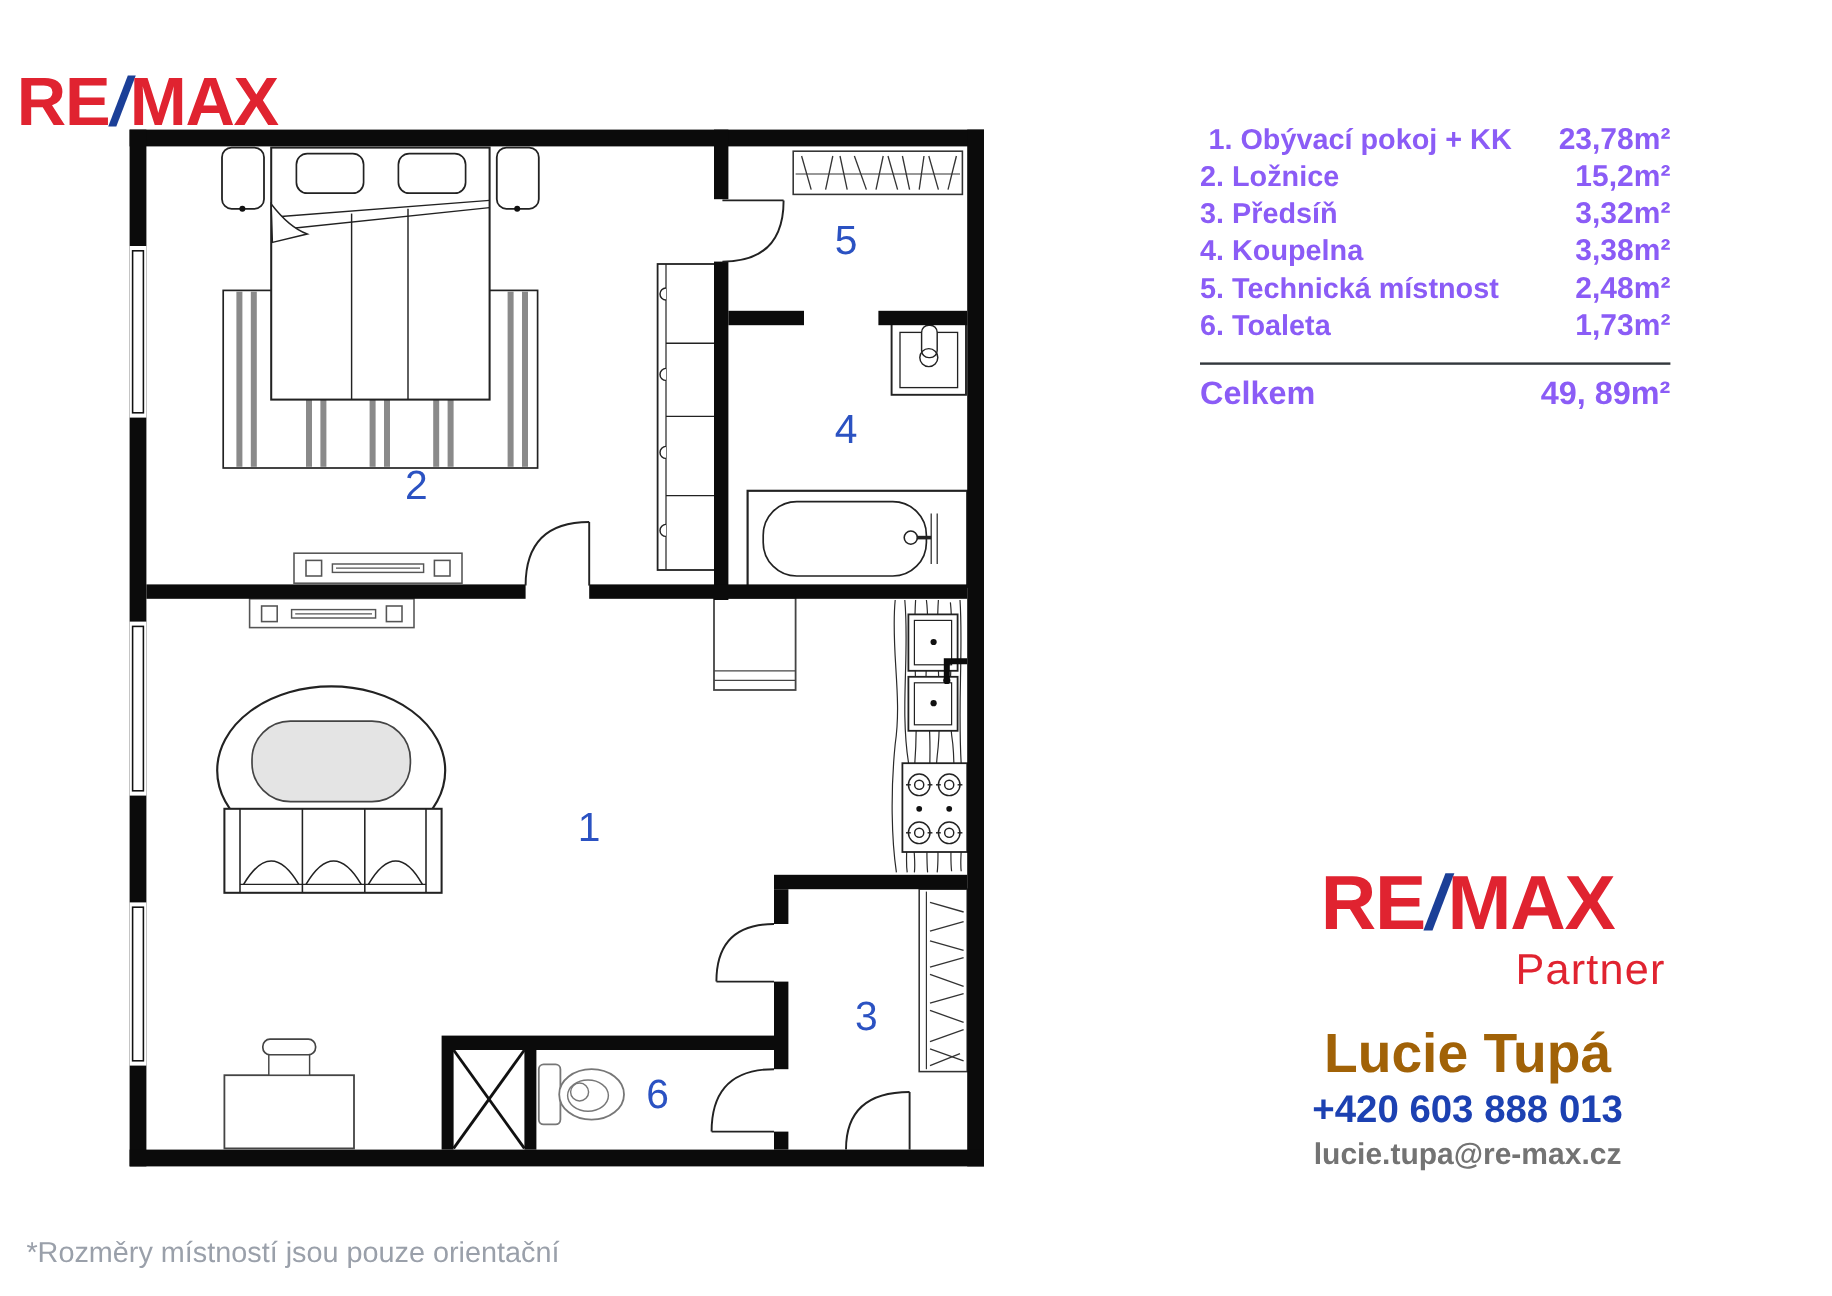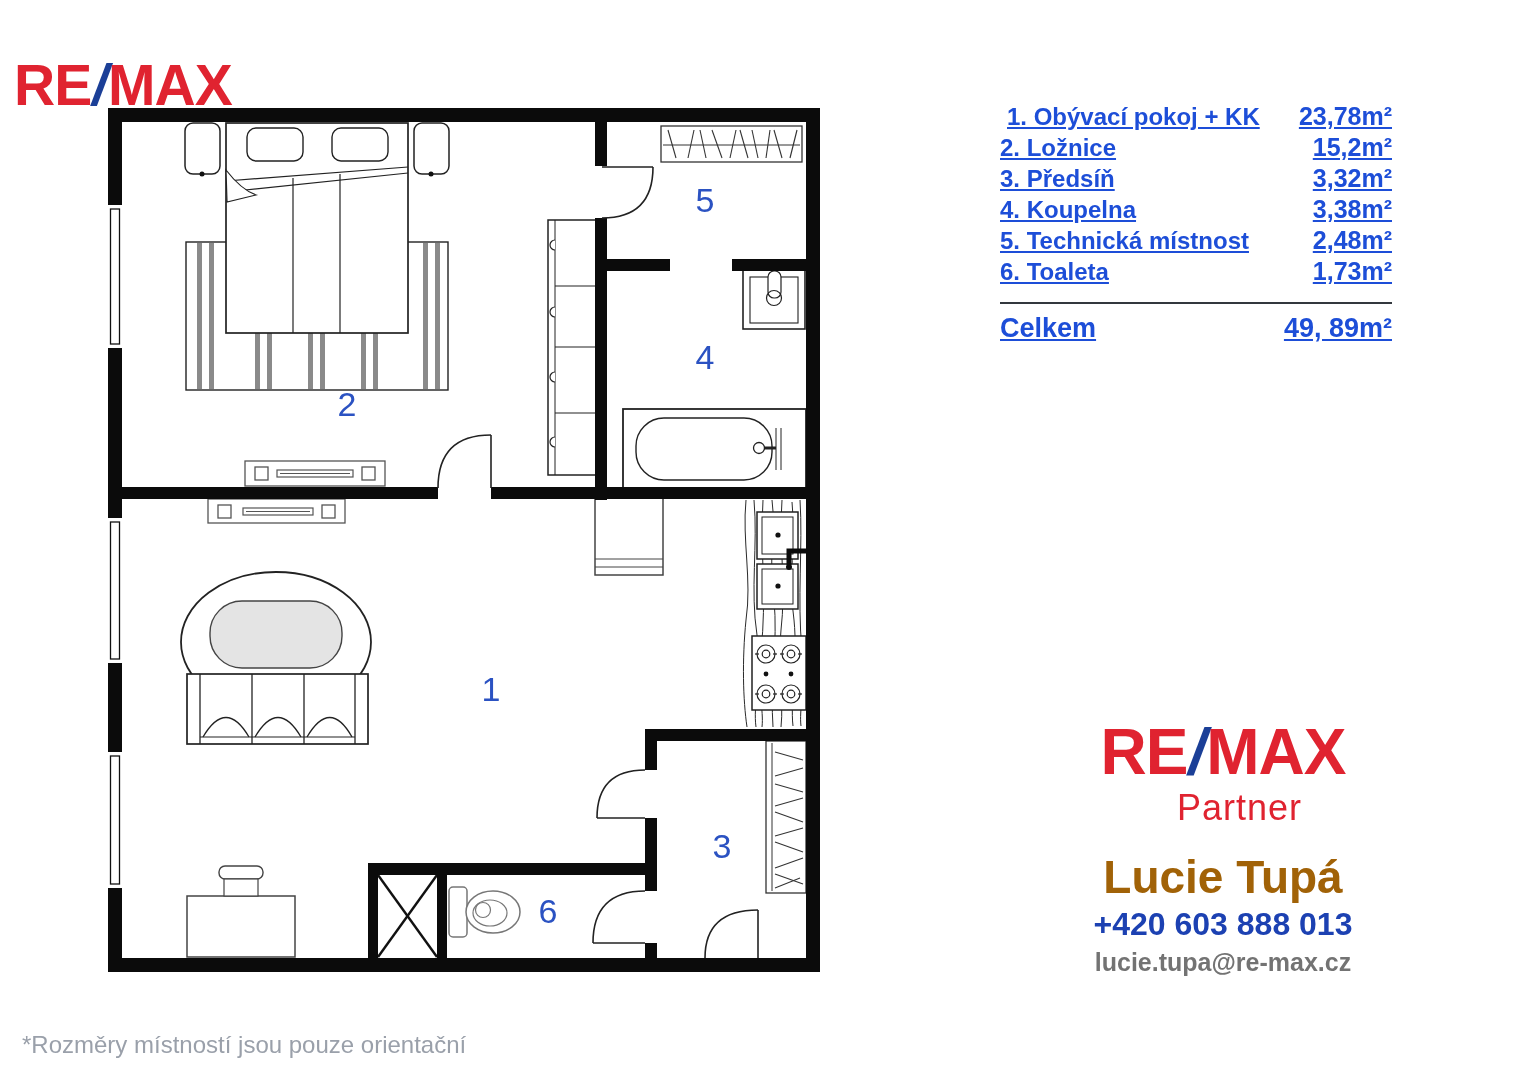--- a/index.html
+++ b/index.html
@@ -11,38 +11,38 @@
   .logo-tl{
     position:absolute;left:14px;top:56px;
     font-size:57px;font-weight:800;letter-spacing:-1px;line-height:58px;
     white-space:nowrap;
   }
   .logo-red{color:#e02330;}
   .logo-slash{color:#1b3f97;font-style:italic;padding:0 1px;}
   
   .legend{
     position:absolute;left:1000px;top:101px;width:392px;
-    color:#1d4ed8;font-weight:700;text-decoration:underline;
+    color:#8b5cf6;font-weight:700;
   }
   .legend-row{display:flex;justify-content:space-between;align-items:baseline;line-height:30px;}
   .legend-row .lbl{font-size:24px;white-space:nowrap;}
   .legend-row .val{font-size:25px;white-space:nowrap;text-align:right;}
   .legend-row.first .lbl{padding-left:7px;}
   .legend-divider{border:none;border-top:2.5px solid #33383d;margin:15px 0 0 0;width:100%;}
   .legend-total{display:flex;justify-content:space-between;margin-top:9px;}
   .legend-total .lbl{font-size:27px;}
   .legend-total .val{font-size:27px;}
   
   .agent{position:absolute;left:1058px;top:720px;width:330px;}
   .agent-brand{
     text-align:center;font-size:64px;font-weight:800;letter-spacing:-1px;
     line-height:64px;white-space:nowrap;
   }
   .agent-sub{
-    text-align:center;padding-left:33px;color:#e02330;
+    text-align:right;padding-left:33px;color:#e02330;
     font-size:36px;font-weight:500;letter-spacing:1px;line-height:44px;margin-top:2px;
   }
   .agent-name{
     text-align:center;color:#a16207;font-size:46px;font-weight:700;
     margin-top:22px;line-height:50px;
   }
   .agent-phone{text-align:center;color:#1c41b2;font-size:32px;font-weight:700;margin-top:4px;line-height:36px;}
   .agent-email{text-align:center;color:#737373;font-size:25px;font-weight:700;margin-top:6px;line-height:28px;}
   
   .footer-note{

